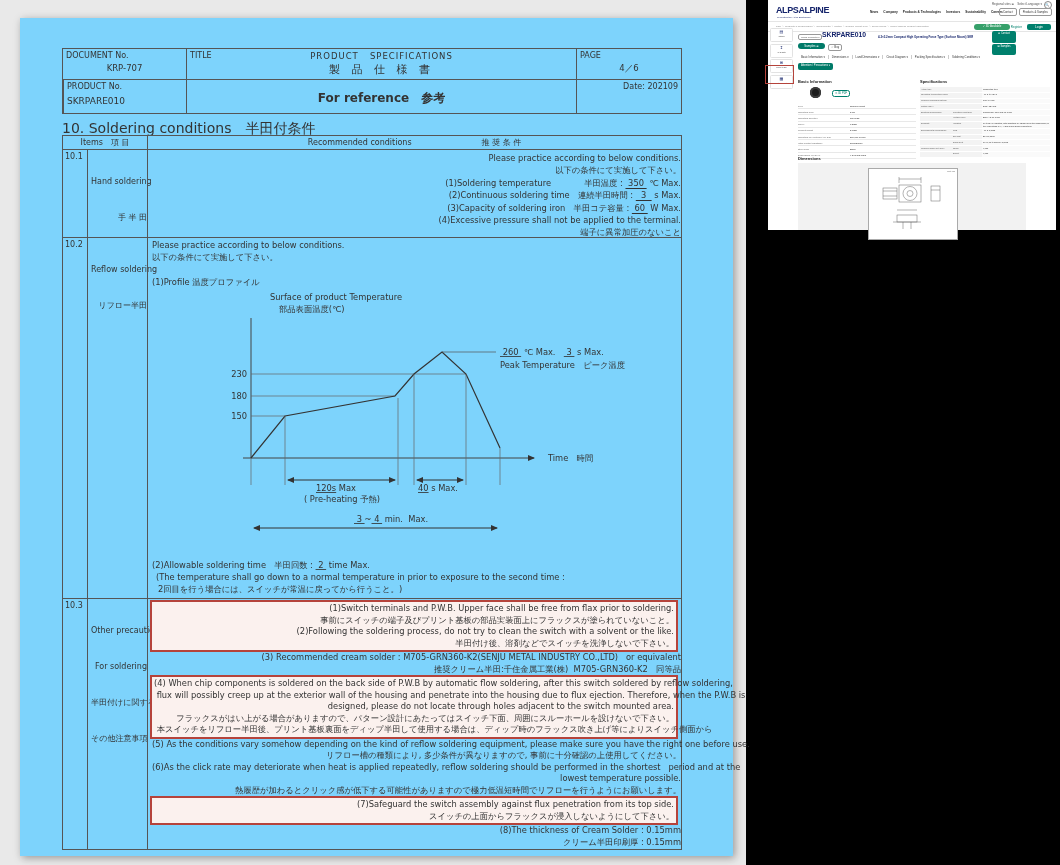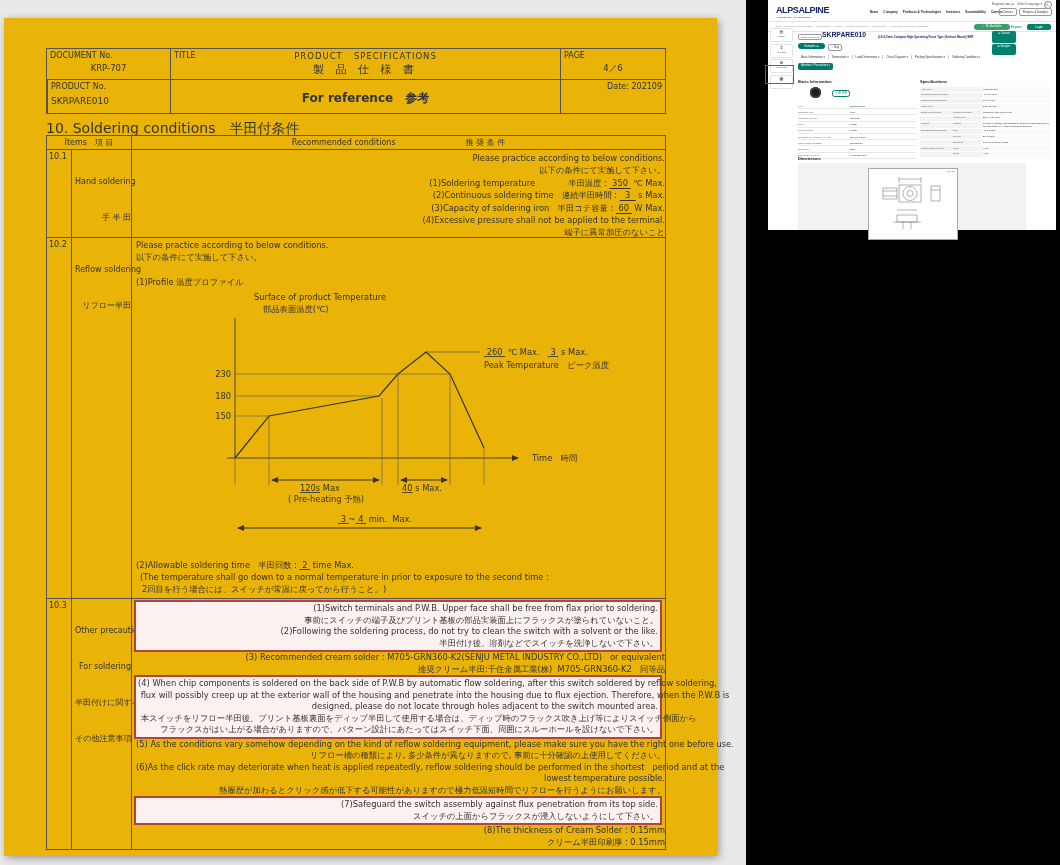--- a/index.html
+++ b/index.html
@@ -1,20 +1,20 @@
 <!DOCTYPE html>
 <html><head>
 <meta charset="utf-8">
 <style>
   html,body{margin:0;padding:0;}
   body{width:1060px;height:865px;background:#000;position:relative;overflow:hidden;
        font-family:"DejaVu Sans","Liberation Sans",sans-serif;}
   
   .viewer{position:absolute;left:0;top:0;width:746px;height:865px;background:#e9e9e9;}
-  .page{position:absolute;left:4px;top:18px;width:713px;height:838px;background:#eab308;
+  .page{position:absolute;left:20px;top:18px;width:713px;height:838px;background:#7dd3fc;
         box-shadow:2px 2px 8px rgba(0,0,0,.35);color:#333;}
   .hdr{position:absolute;left:42px;top:30px;width:618px;height:64px;border:1px solid #555;
        display:grid;grid-template-columns:123px 1fr 105px;grid-template-rows:30px 34px;}
   .hc{position:relative;font-size:8.5px;white-space:pre;}
   .hc+.hc{border-left:1px solid #555;}
   .hr2{border-top:1px solid #555;}
   .hlab{position:absolute;left:3px;top:2px;font-size:8px;}
   .hcent{position:absolute;left:0;right:0;text-align:center;}
   .sec-title{position:absolute;left:42px;top:102px;font-size:14px;color:#333;white-space:pre;}
   .mtable{position:absolute;left:42px;top:117px;width:618px;border:1px solid #555;}
@@ -228,22 +228,22 @@
           <div class="l3line">　事前にスイッチの端子及びプリント基板の部品実装面上にフラックスが塗られていないこと。</div>
           <div class="l3line">(2)Following the soldering process, do not try to clean the switch with a solvent or the like.</div>
           <div class="l3line">　半田付け後、溶剤などでスイッチを洗浄しないで下さい。</div>
         </div>
         <div class="l3line" style="padding-left:2px">(3) Recommended cream solder : M705-GRN360-K2(SENJU METAL INDUSTRY CO.,LTD)   or equivalent</div>
         <div class="l3line" style="padding-left:2px">　推奨クリーム半田:千住金属工業(株)  M705-GRN360-K2　同等品</div>
         <div class="hl">
           <div class="l3line">(4) When chip components is soldered on the back side of P.W.B by automatic flow soldering, after this switch soldered by reflow soldering,</div>
           <div class="l3line"> flux will possibly creep up at the exterior wall of the housing and penetrate into the housing due to flux ejection. Therefore, when the P.W.B is</div>
           <div class="l3line"> designed, please do not locate through holes adjacent to the switch mounted area.</div>
+          <div class="l3line"> フラックスがはい上がる場合がありますので、パターン設計にあたってはスイッチ下面、周囲にスルーホールを設けないで下さい。</div>
           <div class="l3line"> 本スイッチをリフロー半田後、プリント基板裏面をディップ半田して使用する場合は、ディップ時のフラックス吹き上げ等によりスイッチ側面から</div>
-          <div class="l3line"> フラックスがはい上がる場合がありますので、パターン設計にあたってはスイッチ下面、周囲にスルーホールを設けないで下さい。</div>
         </div>
         <div class="l3line" style="padding-left:2px">(5) As the conditions vary somehow depending on the kind of reflow soldering equipment, please make sure you have the right one before use.</div>
         <div class="l3line" style="padding-left:2px">　リフロー槽の種類により, 多少条件が異なりますので, 事前に十分確認の上使用してください。</div>
         <div class="l3line" style="padding-left:2px">(6)As the click rate may deteriorate when heat is applied repeatedly, reflow soldering should be performed in the shortest   period and at the</div>
         <div class="l3line" style="padding-left:2px"> lowest temperature possible.</div>
         <div class="l3line" style="padding-left:2px">　熱履歴が加わるとクリック感が低下する可能性がありますので極力低温短時間でリフローを行うようにお願いします。</div>
         <div class="hl">
           <div class="l3line">(7)Safeguard the switch assembly against flux penetration from its top side.</div>
           <div class="l3line"> スイッチの上面からフラックスが浸入しないようにして下さい。</div>
         </div>

